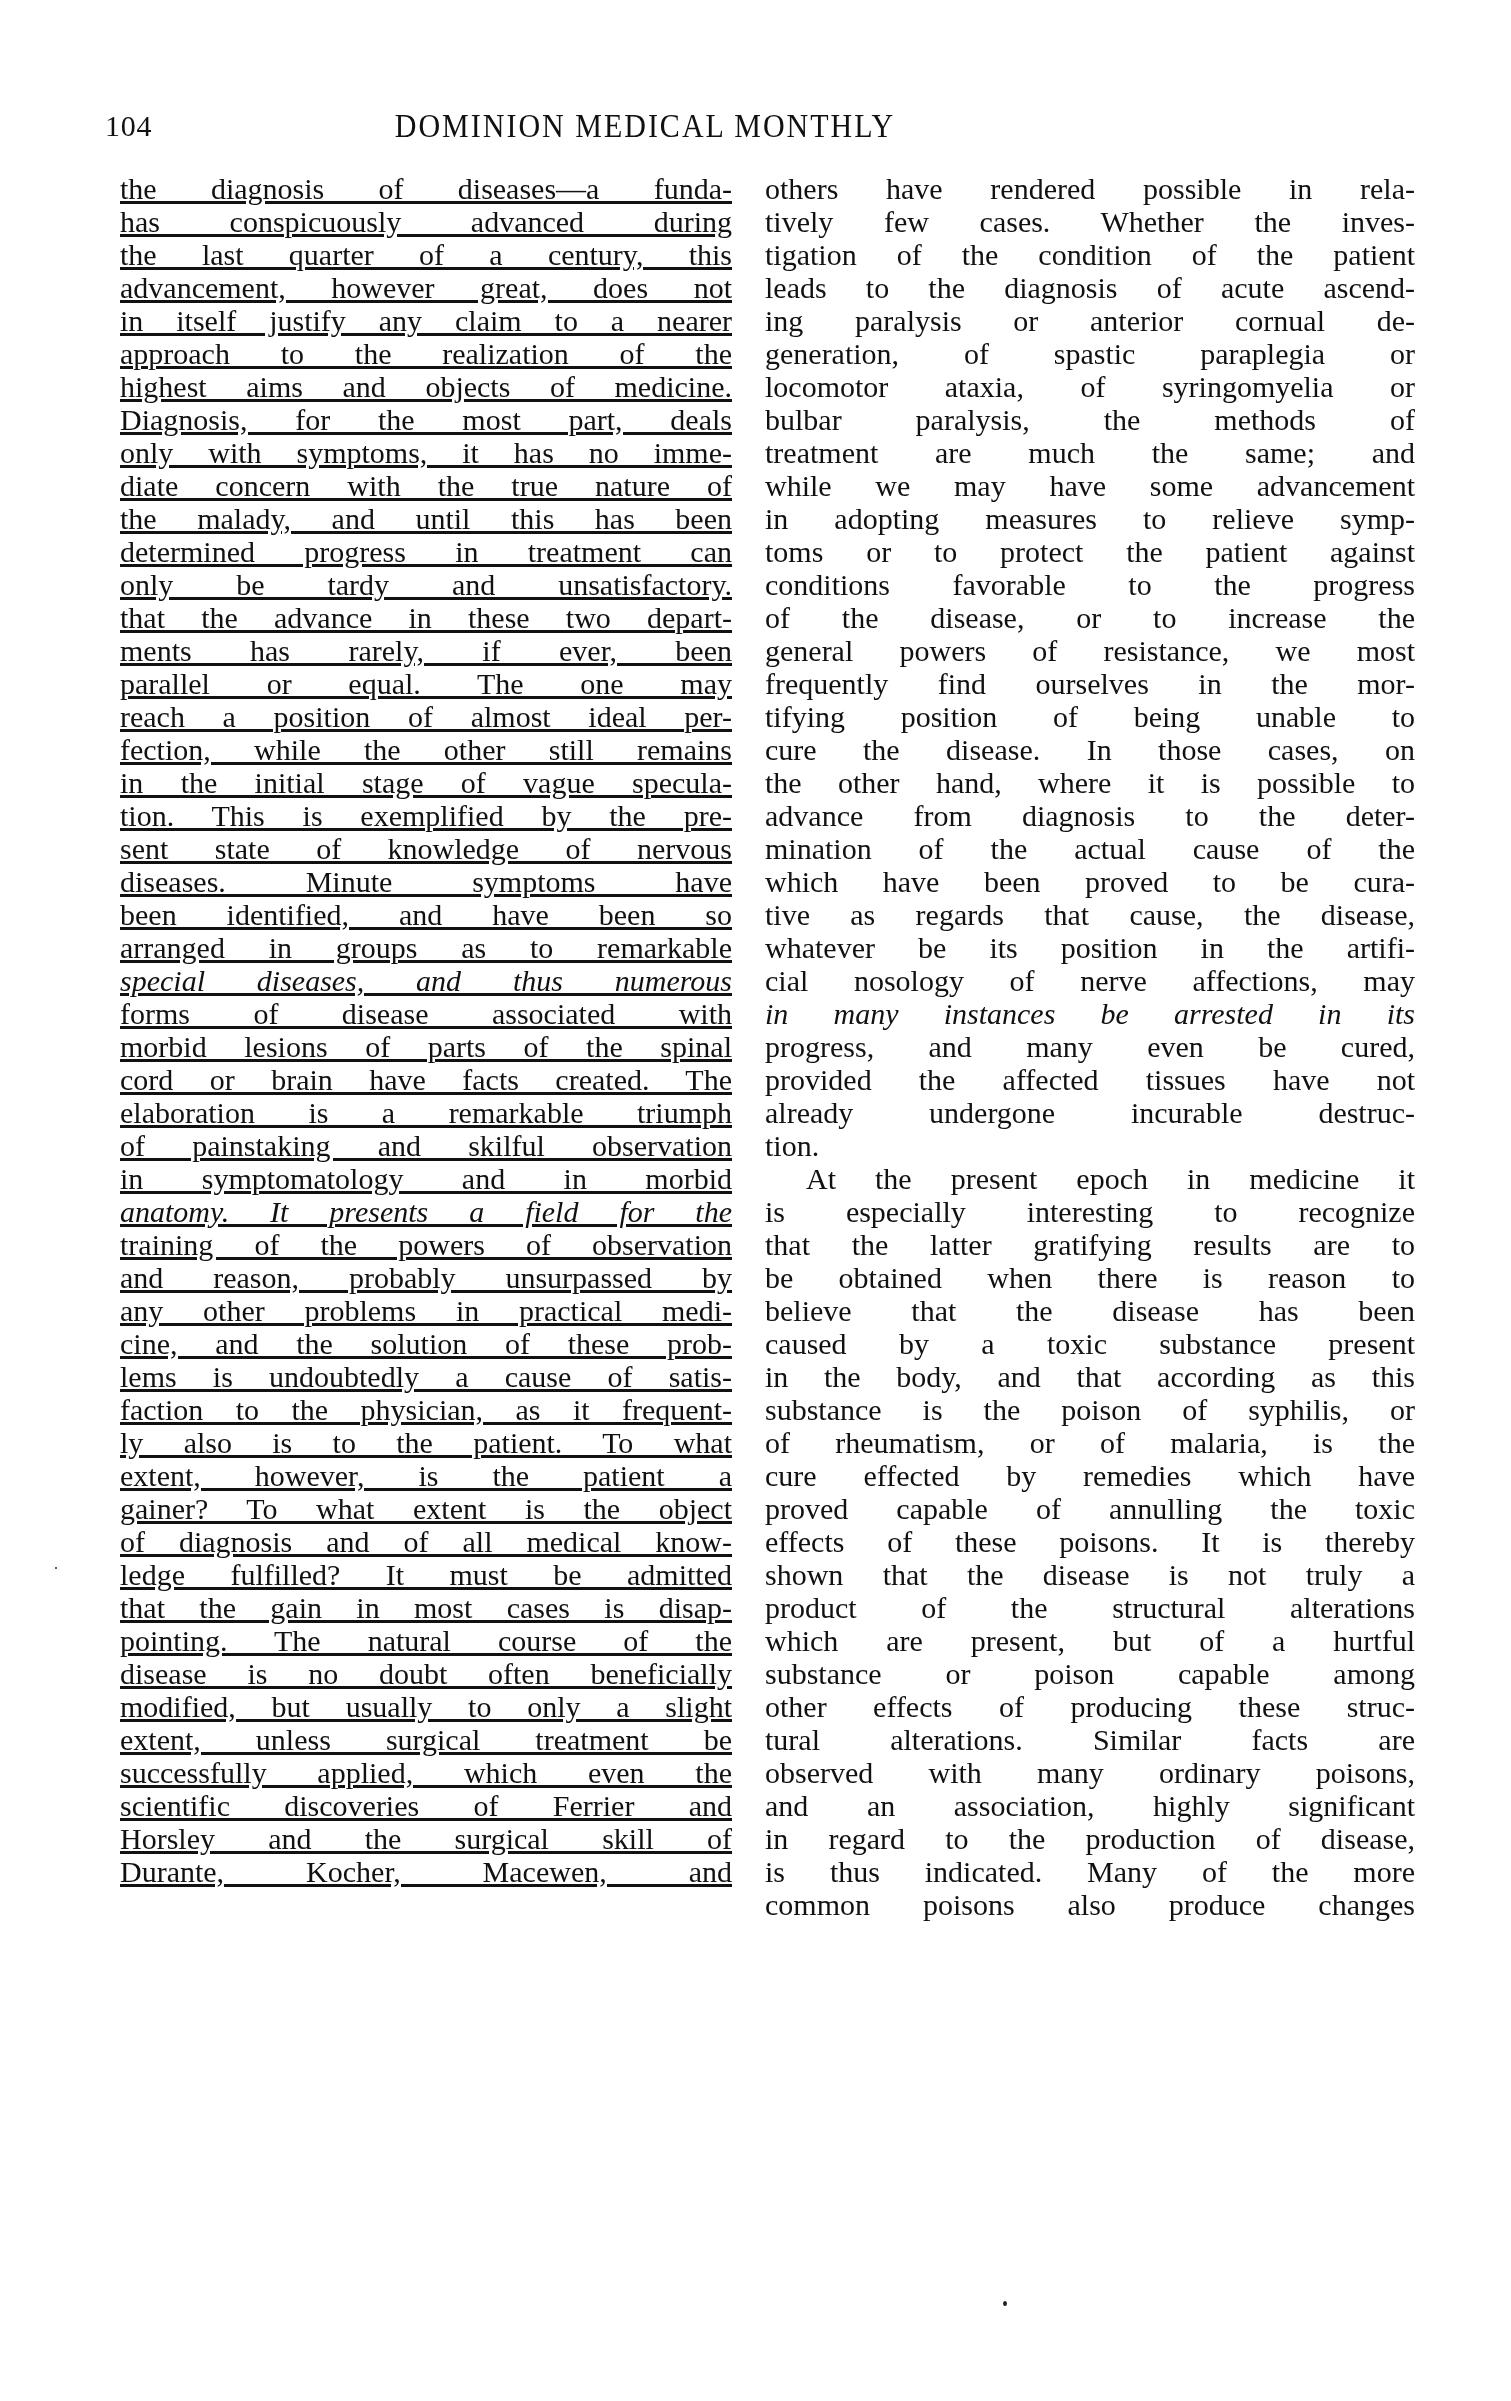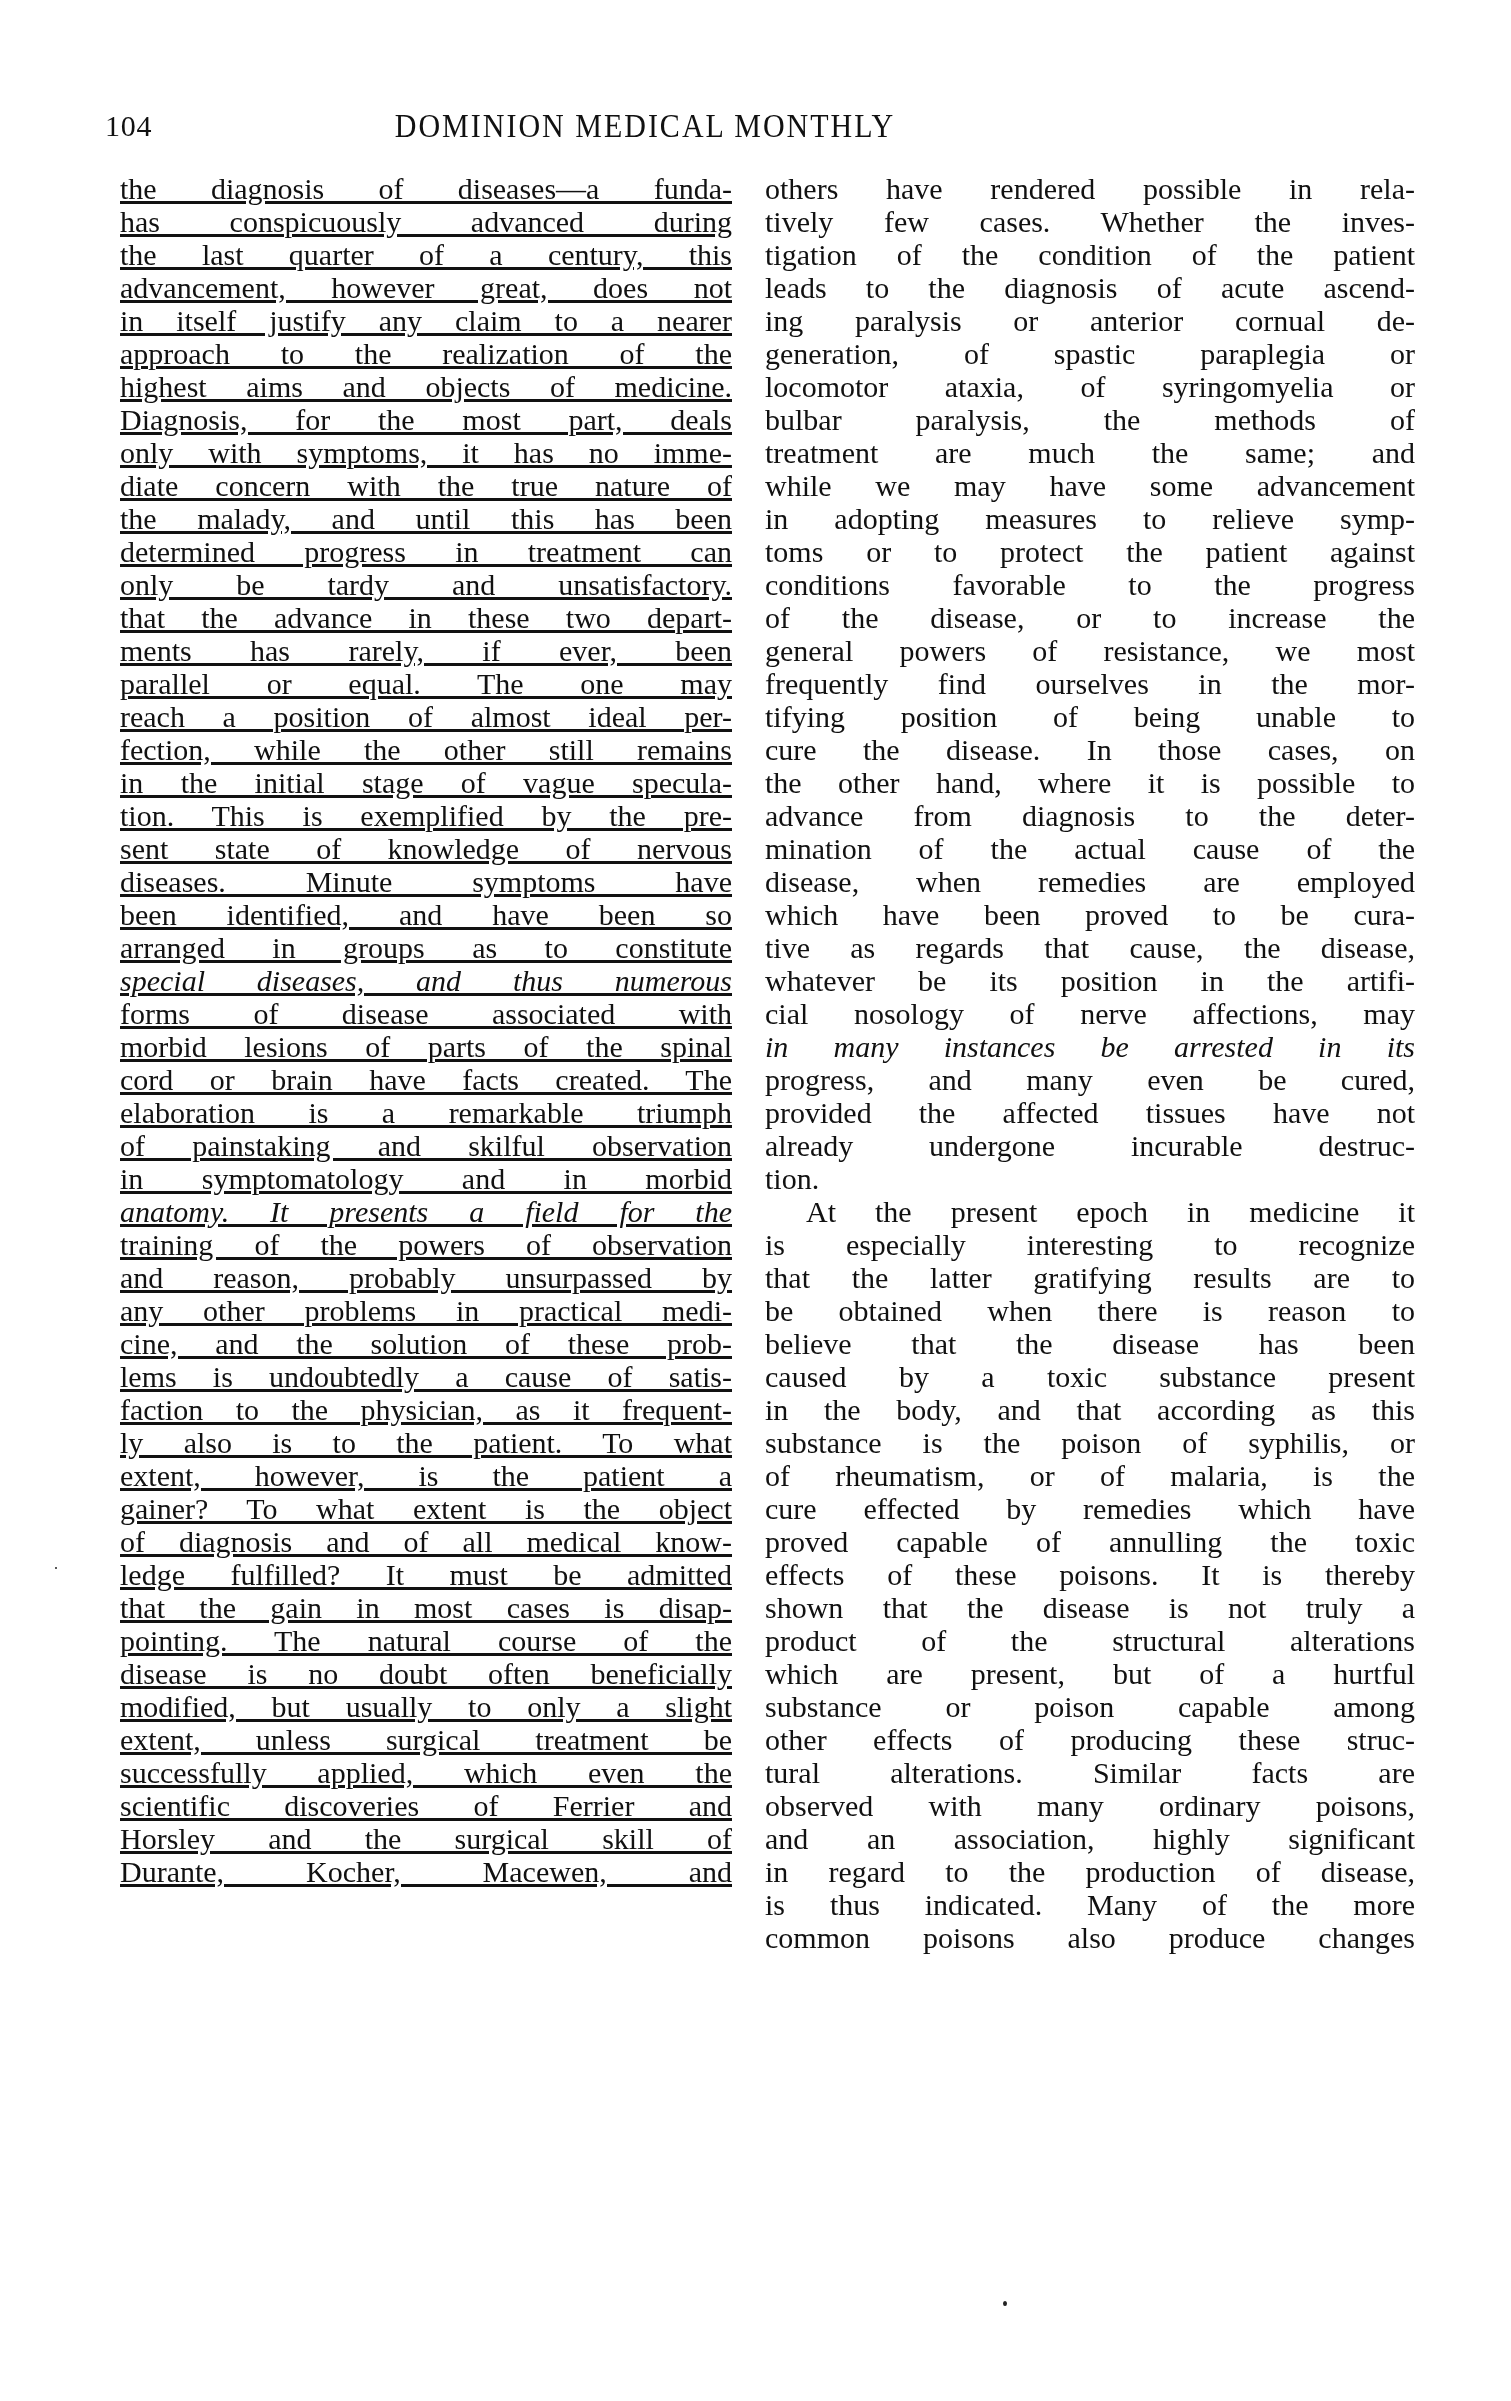--- a/index.html
+++ b/index.html
@@ -43,21 +43,21 @@
   <span class="line">that the advance in these two depart-</span>
   <span class="line">ments has rarely, if ever, been</span>
   <span class="line">parallel or equal. The one may</span>
   <span class="line">reach a position of almost ideal per-</span>
   <span class="line">fection, while the other still remains</span>
   <span class="line">in the initial stage of vague specula-</span>
   <span class="line">tion. This is exemplified by the pre-</span>
   <span class="line">sent state of knowledge of nervous</span>
   <span class="line">diseases. Minute symptoms have</span>
   <span class="line">been identified, and have been so</span>
-  <span class="line">arranged in groups as to constitute</span>
+  <span class="line">arranged in groups as to remarkable</span>
   <span class="line i">special diseases, and thus numerous</span>
   <span class="line">forms of disease associated with</span>
   <span class="line">morbid lesions of parts of the spinal</span>
   <span class="line">cord or brain have facts created. The</span>
   <span class="line">elaboration is a remarkable triumph</span>
   <span class="line">of painstaking and skilful observation</span>
   <span class="line">in symptomatology and in morbid</span>
   <span class="line i">anatomy. It presents a field for the</span>
   <span class="line">training of the powers of observation</span>
   <span class="line">and reason, probably unsurpassed by</span>
@@ -96,21 +96,20 @@
   <span class="line">toms or to protect the patient against</span>
   <span class="line">conditions favorable to the progress</span>
   <span class="line">of the disease, or to increase the</span>
   <span class="line">general powers of resistance, we most</span>
   <span class="line">frequently find ourselves in the mor-</span>
   <span class="line">tifying position of being unable to</span>
   <span class="line">cure the disease. In those cases, on</span>
   <span class="line">the other hand, where it is possible to</span>
   <span class="line">advance from diagnosis to the deter-</span>
   <span class="line">mination of the actual cause of the</span>
-  <span class="line">disease, when remedies are employed</span>
   <span class="line">which have been proved to be cura-</span>
   <span class="line">tive as regards that cause, the disease,</span>
   <span class="line">whatever be its position in the artifi-</span>
   <span class="line">cial nosology of nerve affections, may</span>
   <span class="line i">in many instances be arrested in its</span>
   <span class="line">progress, and many even be cured,</span>
   <span class="line">provided the affected tissues have not</span>
   <span class="line">already undergone incurable destruc-</span>
   <span class="line last">tion.</span>
   <span class="line indent">At the present epoch in medicine it</span>

